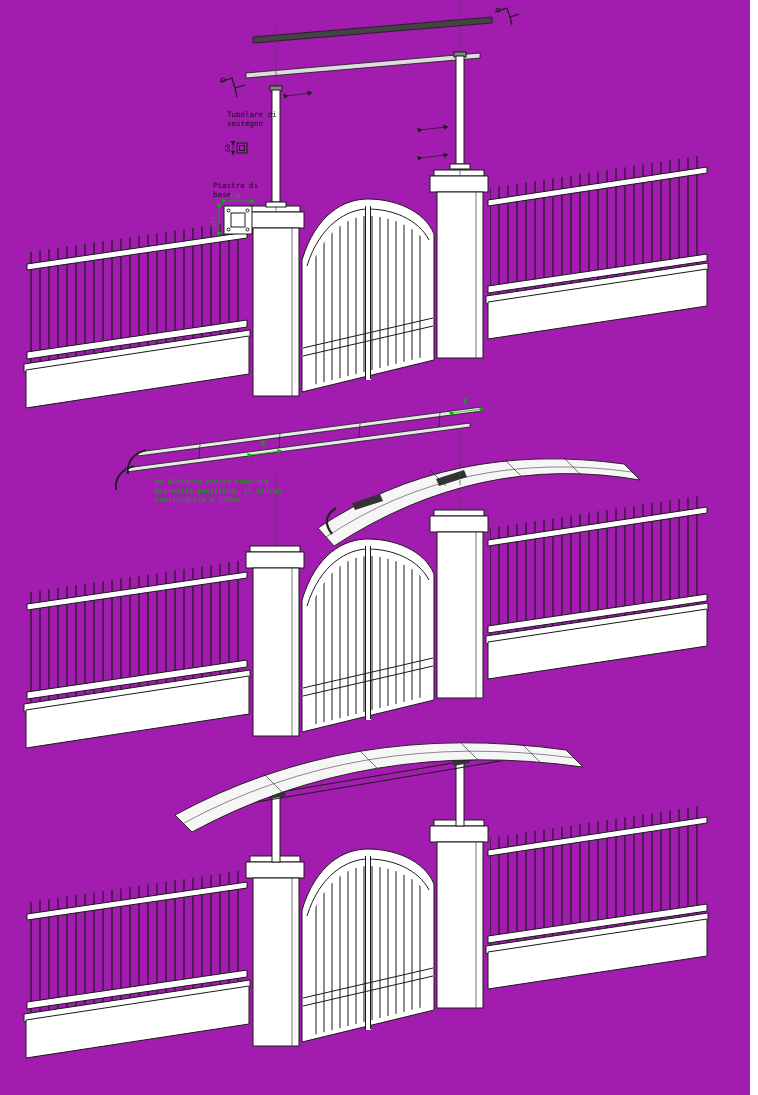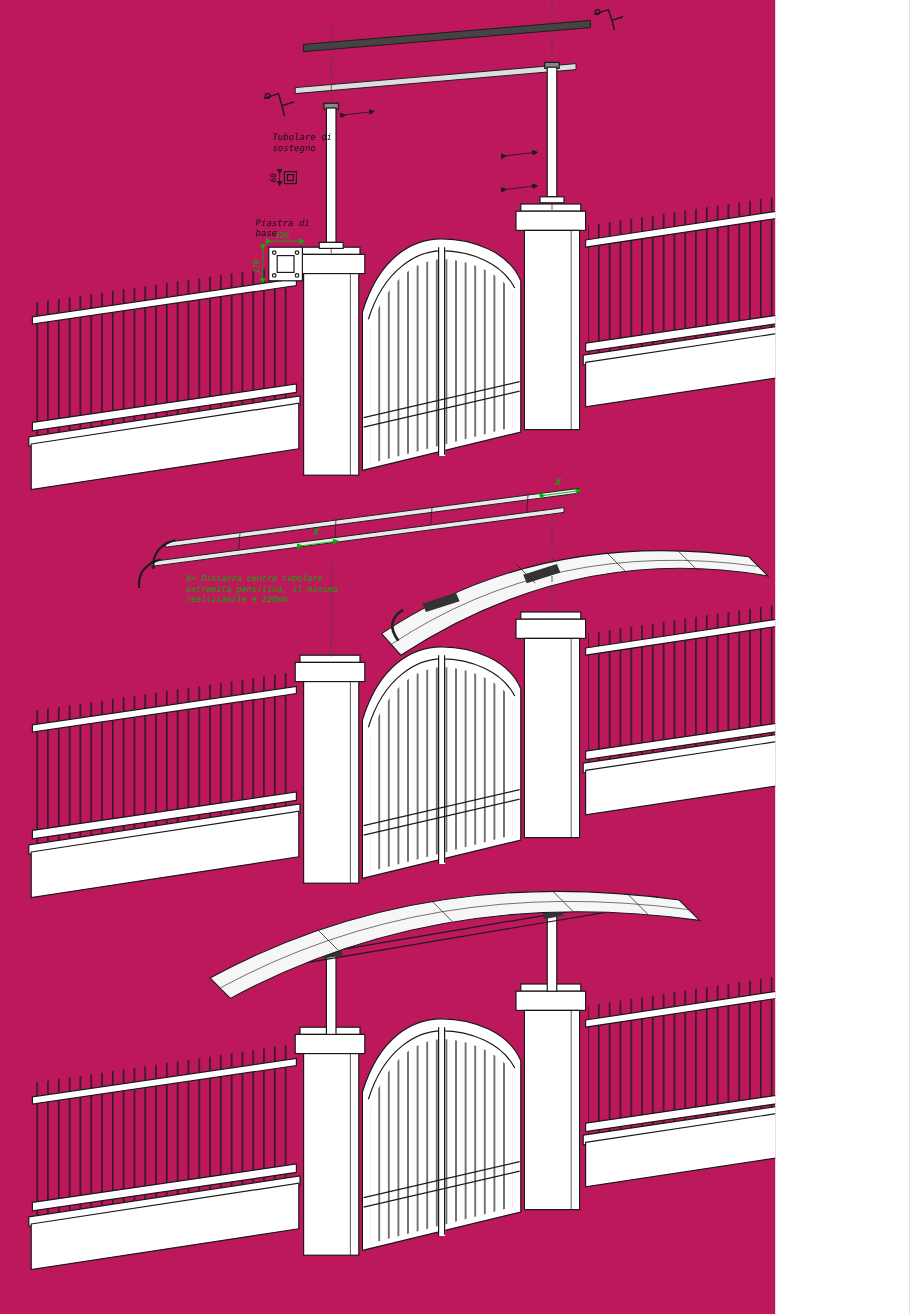--- a/index.html
+++ b/index.html
@@ -1,16 +1,16 @@
 <!DOCTYPE html>
 <html><head>
 <meta charset="utf-8">
 <style>
   html,body{margin:0;padding:0;background:#ffffff;}
-  .canvas{position:relative;width:646px;height:1095px;background:#be185d;overflow:hidden;font-style:italic;}
+  .canvas{position:relative;width:750px;height:1095px;background:#a21caf;overflow:hidden;}
   svg{display:block;}
   text{font-family:"DejaVu Sans Mono","Liberation Mono",monospace;}
   .lbl{font-size:7.5px;fill:#111111;}
   .dim{font-size:6.5px;fill:#111111;}
   .grn{fill:#00b400;}
   .note{font-size:7px;}
   .xmark{font-size:7.5px;font-weight:bold;}
   .dimg{font-size:6.5px;}
 </style>
 </head>

